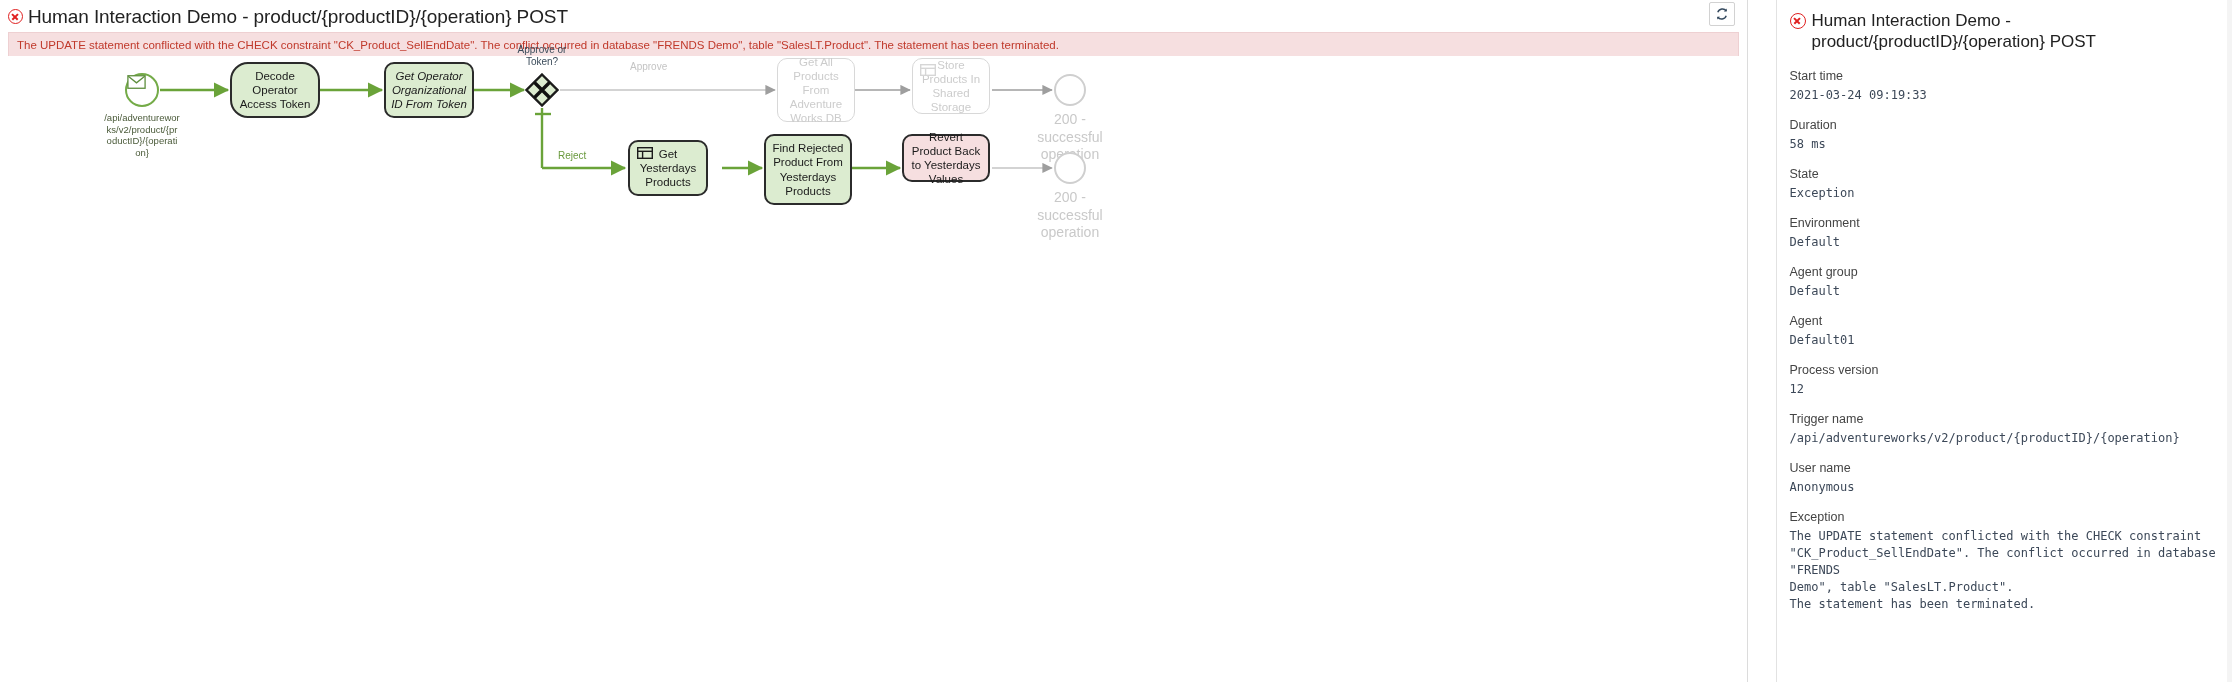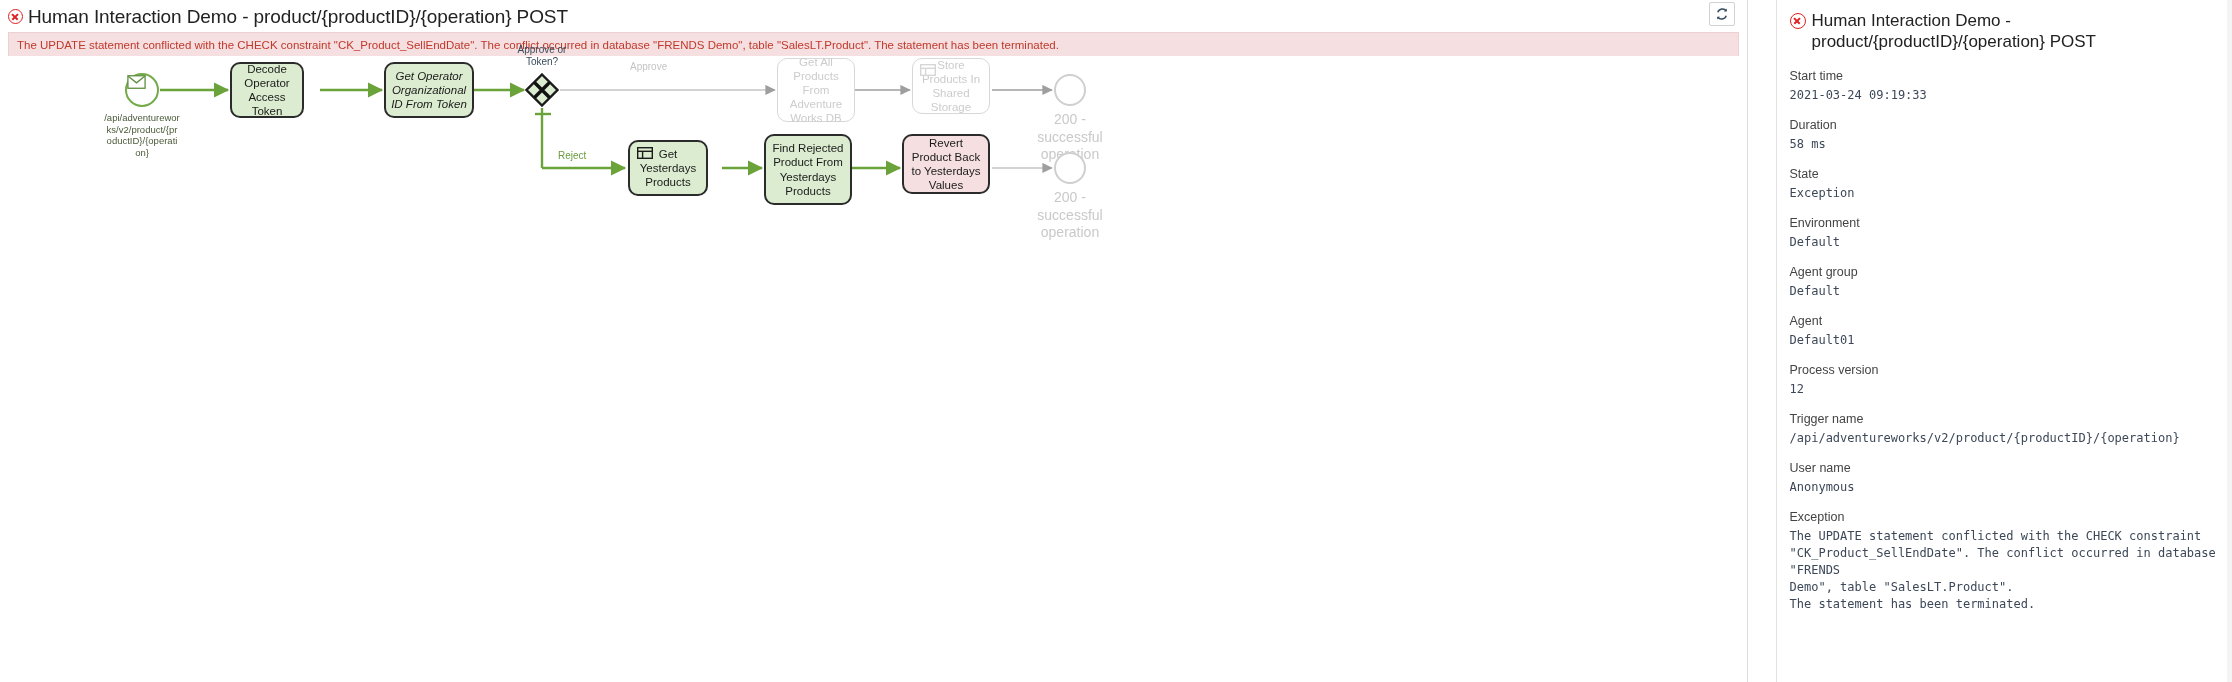--- a/index.html
+++ b/index.html
@@ -297,21 +297,21 @@
       </svg>
 
       <div class="start-node" style="left:125px; top:17px;">
         <svg width="19" height="14" viewBox="0 0 20 15">
           <rect x="0.8" y="0.8" width="18.4" height="13.4" fill="#ffffff" stroke="#5f8f3e" stroke-width="1.4"></rect>
           <path d="M1.2 1.4 L10 8.4 L18.8 1.4" fill="none" stroke="#5f8f3e" stroke-width="1.4"></path>
         </svg>
       </div>
       <div class="start-caption" style="left:104px; top:56px;">/api/adventureworks/v2/product/{productID}/{operation}</div>
 
-      <div class="node ok" style="left:230px; top:6px; width:74px; height:56px;">
+      <div class="node ok" style="left:230px; top:6px; width:90px; height:56px;border-radius:18px;">
         <span class="node-label">Decode Operator Access Token</span>
       </div>
 
       <div class="node ok" style="left:384px; top:6px; width:90px; height:56px;font-style:italic;">
         <span class="node-label">Get Operator Organizational ID From Token</span>
       </div>
 
       <div class="gateway-caption" style="left:502px; top:-12px;">Approve or Token?</div>
       <div class="gateway" style="left:525px; top:17px;">
         <svg width="34" height="34" viewBox="0 0 34 34">
@@ -350,21 +350,21 @@
             <line x1="5.6" y1="4.3" x2="5.6" y2="11.3" stroke="#1b1b1b" stroke-width="1.4"></line>
           </svg>
         </span>
         <span class="node-label">Get Yesterdays Products</span>
       </div>
 
       <div class="node ok" style="left:764px; top:78px; width:88px; height:71px;">
         <span class="node-label">Find Rejected Product From Yesterdays Products</span>
       </div>
 
-      <div class="node err" style="left:902px; top:78px; width:88px; height:60px;">
+      <div class="node err" style="left:902px; top:78px; width:88px; height:48px;">
         <span class="node-label">Revert Product Back to Yesterdays Values</span>
       </div>
 
       <div class="end-node" style="left:1054px; top:96px;"></div>
       <div class="end-caption" style="left:1032px; top:133px;">200 - successful operation</div>
 
     </div>
   </div>
 
   <div class="sidebar">

